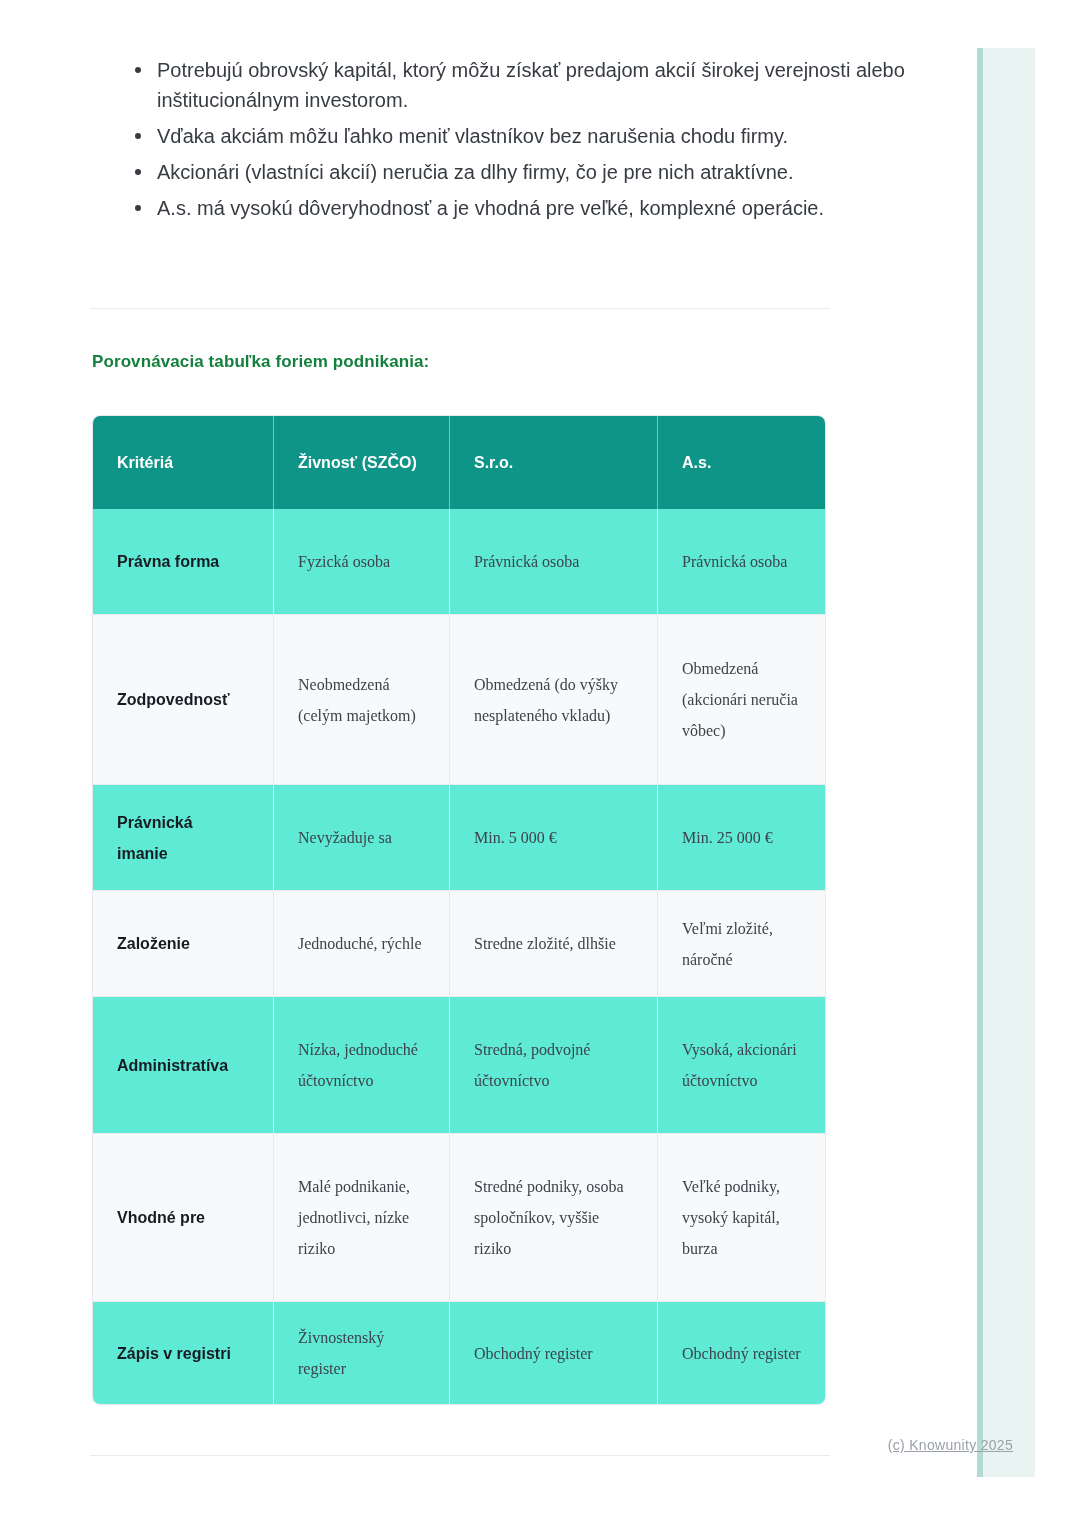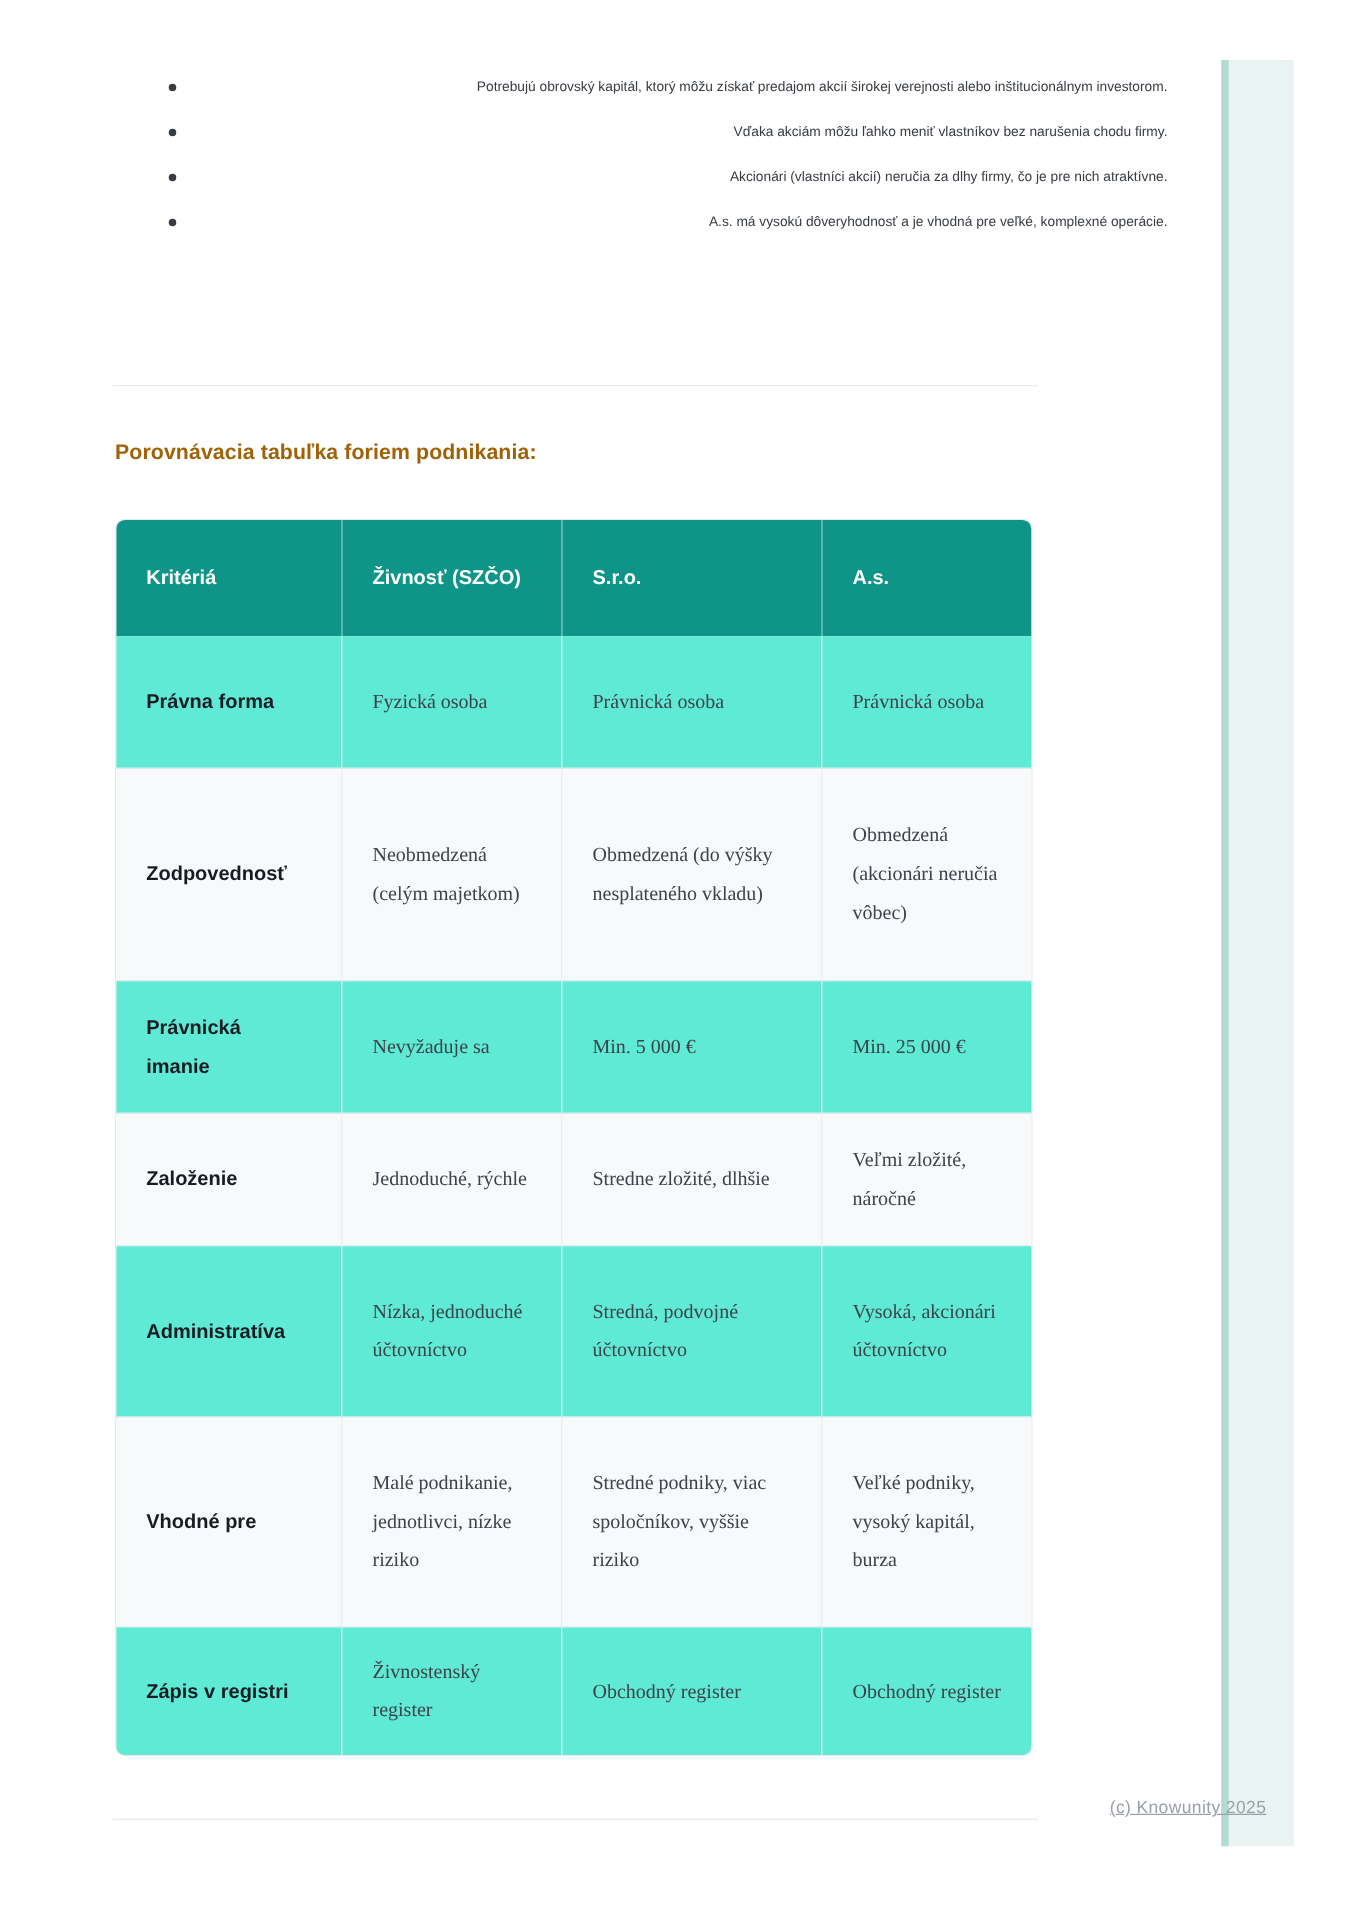--- a/index.html
+++ b/index.html
@@ -7,41 +7,41 @@
     width:1080px;height:1528px;background:#ffffff;overflow:hidden;
     font-family:"Liberation Sans","DejaVu Sans",sans-serif;
     -webkit-font-smoothing:antialiased;
   }
   .page{position:relative;width:1080px;height:1528px;background:#fff;}
 
   
   .bullets{
     position:absolute;left:92px;top:55px;width:777px;
     margin:0;padding:0 0 0 65px;list-style:none;
-    font-size:11px;line-height:30px;color:#373c43;text-align:right;
+    font-size:20px;line-height:30px;color:#373c43;
   }
   .bullets li{position:relative;}
   .bullets li + li{margin-top:6px;}
   .bullets li::before{
     content:"";position:absolute;left:-22px;top:12px;
     width:6px;height:6px;border-radius:50%;background:#373c43;
   }
 
   
   .divider{
     position:absolute;border:none;margin:0;height:0;
     border-top:1px solid #e8eaed;width:740px;left:90px;
   }
   .divider.d1{top:308px;}
   .divider.d2{top:1455px;}
 
   
   .heading{
     position:absolute;left:92px;top:352px;margin:0;
-    font-size:17px;font-weight:700;color:#a16207;letter-spacing:.1px;
+    font-size:17px;font-weight:700;color:#15803d;letter-spacing:.1px;
   }
 
   
   .table-wrap{
     position:absolute;left:92px;top:415px;width:734px;
     border:1px solid #e7e9ee;border-radius:8px;overflow:hidden;
     box-sizing:border-box;background:#fff;
   }
   table{
     width:100%;border-collapse:separate;border-spacing:0;table-layout:fixed;
@@ -146,21 +146,21 @@
           </tr>
           <tr>
             <th scope="row">Administratíva</th>
             <td>Nízka, jednoduché účtovníctvo</td>
             <td>Stredná, podvojné účtovníctvo</td>
             <td>Vysoká, akcionári účtovníctvo</td>
           </tr>
           <tr>
             <th scope="row">Vhodné pre</th>
             <td>Malé podnikanie, jednotlivci, nízke riziko</td>
-            <td>Stredné podniky, viac spoločníkov, vyššie riziko</td>
+            <td>Stredné podniky, osoba spoločníkov, vyššie riziko</td>
             <td>Veľké podniky, vysoký kapitál, burza</td>
           </tr>
           <tr>
             <th scope="row">Zápis v registri</th>
             <td>Živnostenský register</td>
             <td>Obchodný register</td>
             <td>Obchodný register</td>
           </tr>
         </tbody>
     </table>

